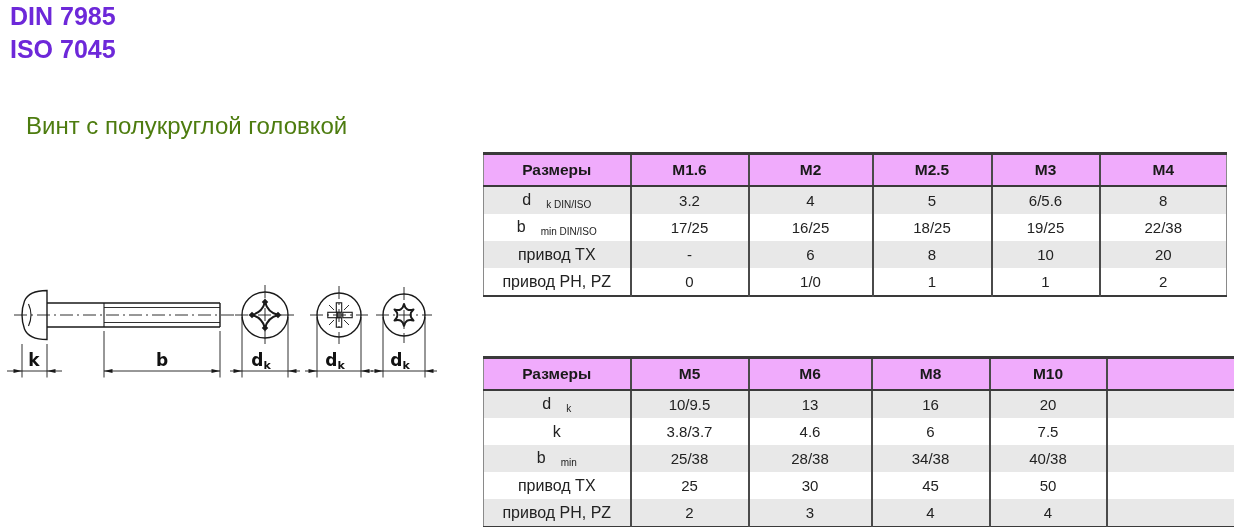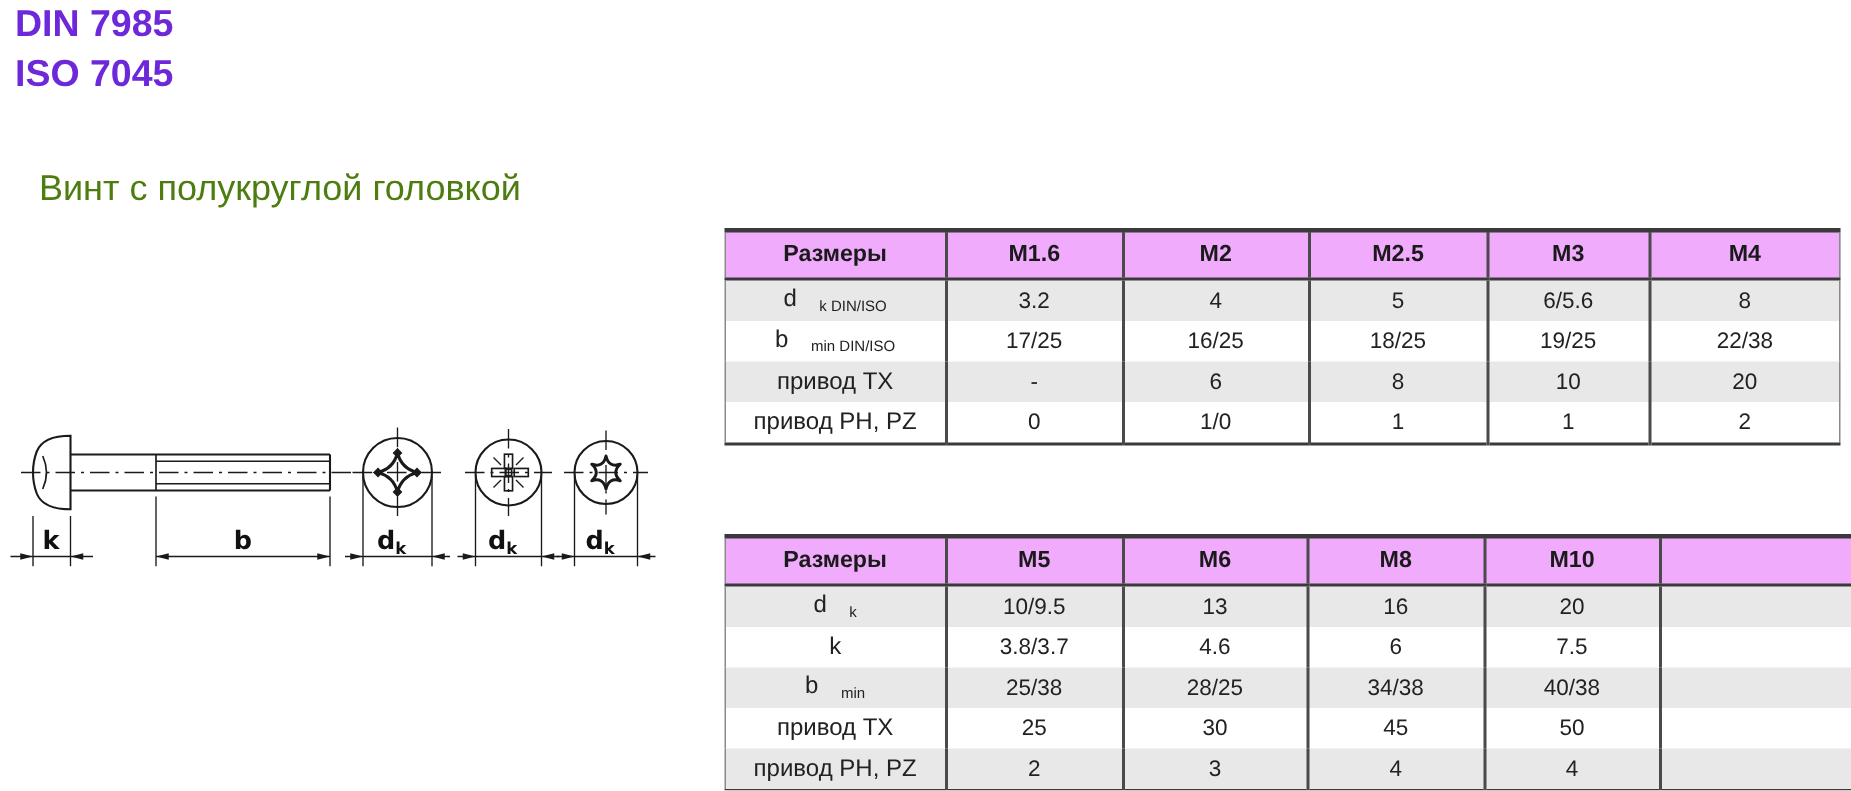--- a/index.html
+++ b/index.html
@@ -205,21 +205,21 @@
           <td class="row-label"><span>k</span></td>
           <td>3.8/3.7</td>
           <td>4.6</td>
           <td>6</td>
           <td>7.5</td>
           <td></td>
         </tr>
         <tr>
           <td class="row-label"><span>b</span><span class="sub">min</span></td>
           <td>25/38</td>
-          <td>28/25</td>
+          <td>28/38</td>
           <td>34/38</td>
           <td>40/38</td>
           <td></td>
         </tr>
         <tr>
           <td class="row-label"><span>привод TX</span></td>
           <td>25</td>
           <td>30</td>
           <td>45</td>
           <td>50</td>

